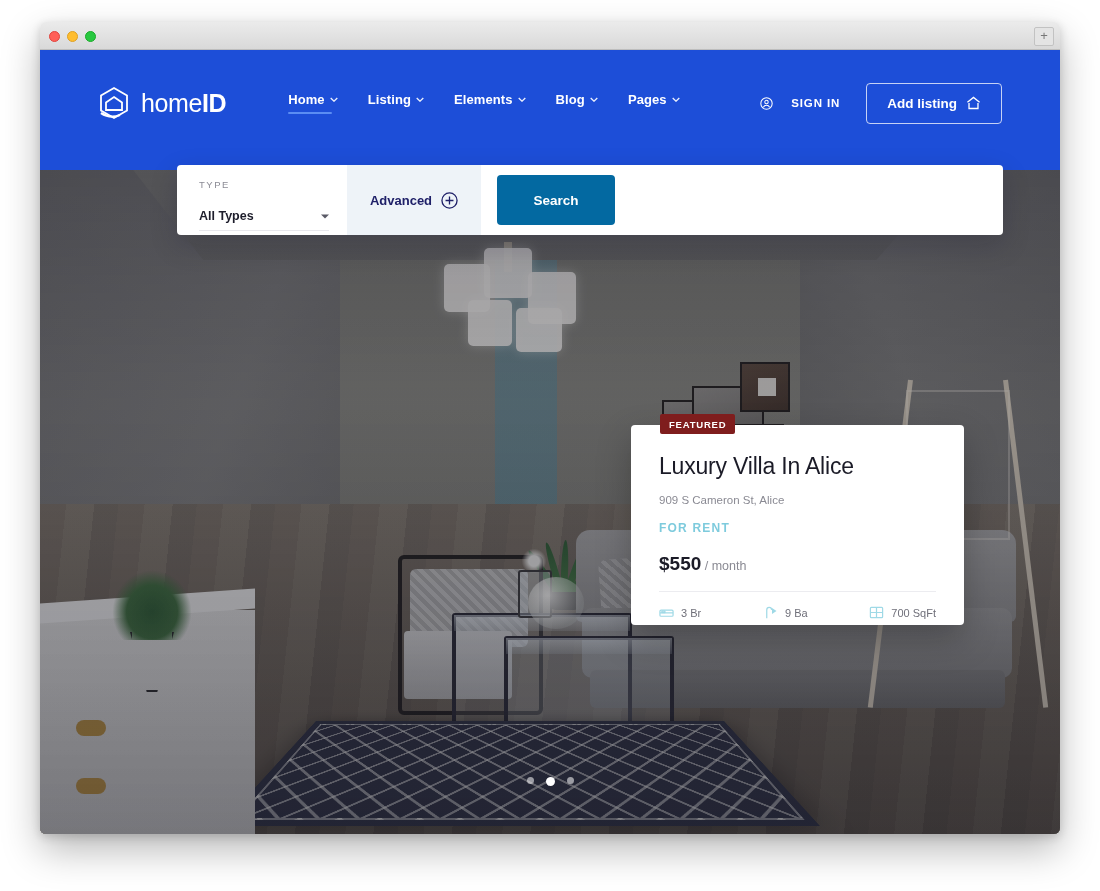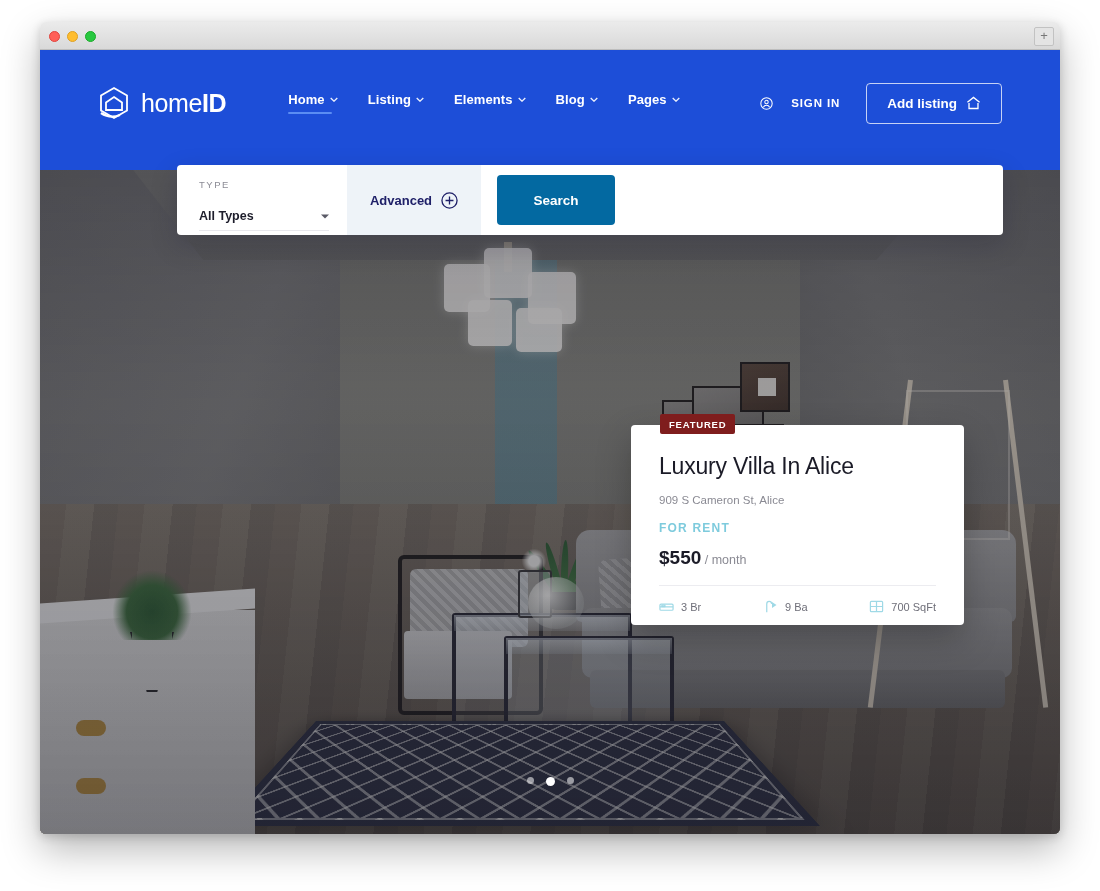--- a/index.html
+++ b/index.html
@@ -402,21 +402,21 @@
   }
   .prop-title {
     font-size: 23px; color: #1b1b27; font-weight: 400;
     letter-spacing: -.2px; margin-top: 2px;
   }
   .prop-addr { font-size: 11.5px; color: #8a8a93; margin-top: 14px; }
   .prop-status {
     font-size: 12px; color: #7ecbdd; font-weight: 700;
     letter-spacing: 1.2px; margin-top: 15px;
   }
-  .prop-price { margin-top: 12px; font-size: 12.5px; color: #8a8a93; }
+  .prop-price { margin-top: 18px; font-size: 12.5px; color: #8a8a93; }
   .prop-price b { font-size: 19px; color: #1b1b27; font-weight: 700; }
   .prop-div { margin-top: 16px; height: 1px; background: #ececf0; }
   .prop-meta {
     margin-top: 13px;
     display: flex; align-items: center; justify-content: space-between;
   }
   .meta { display: flex; align-items: center; gap: 7px; font-size: 11px; color: #6f6f79; }
   .meta svg { width: 15px; height: 15px; color: #9fd9e6; }
 
   

